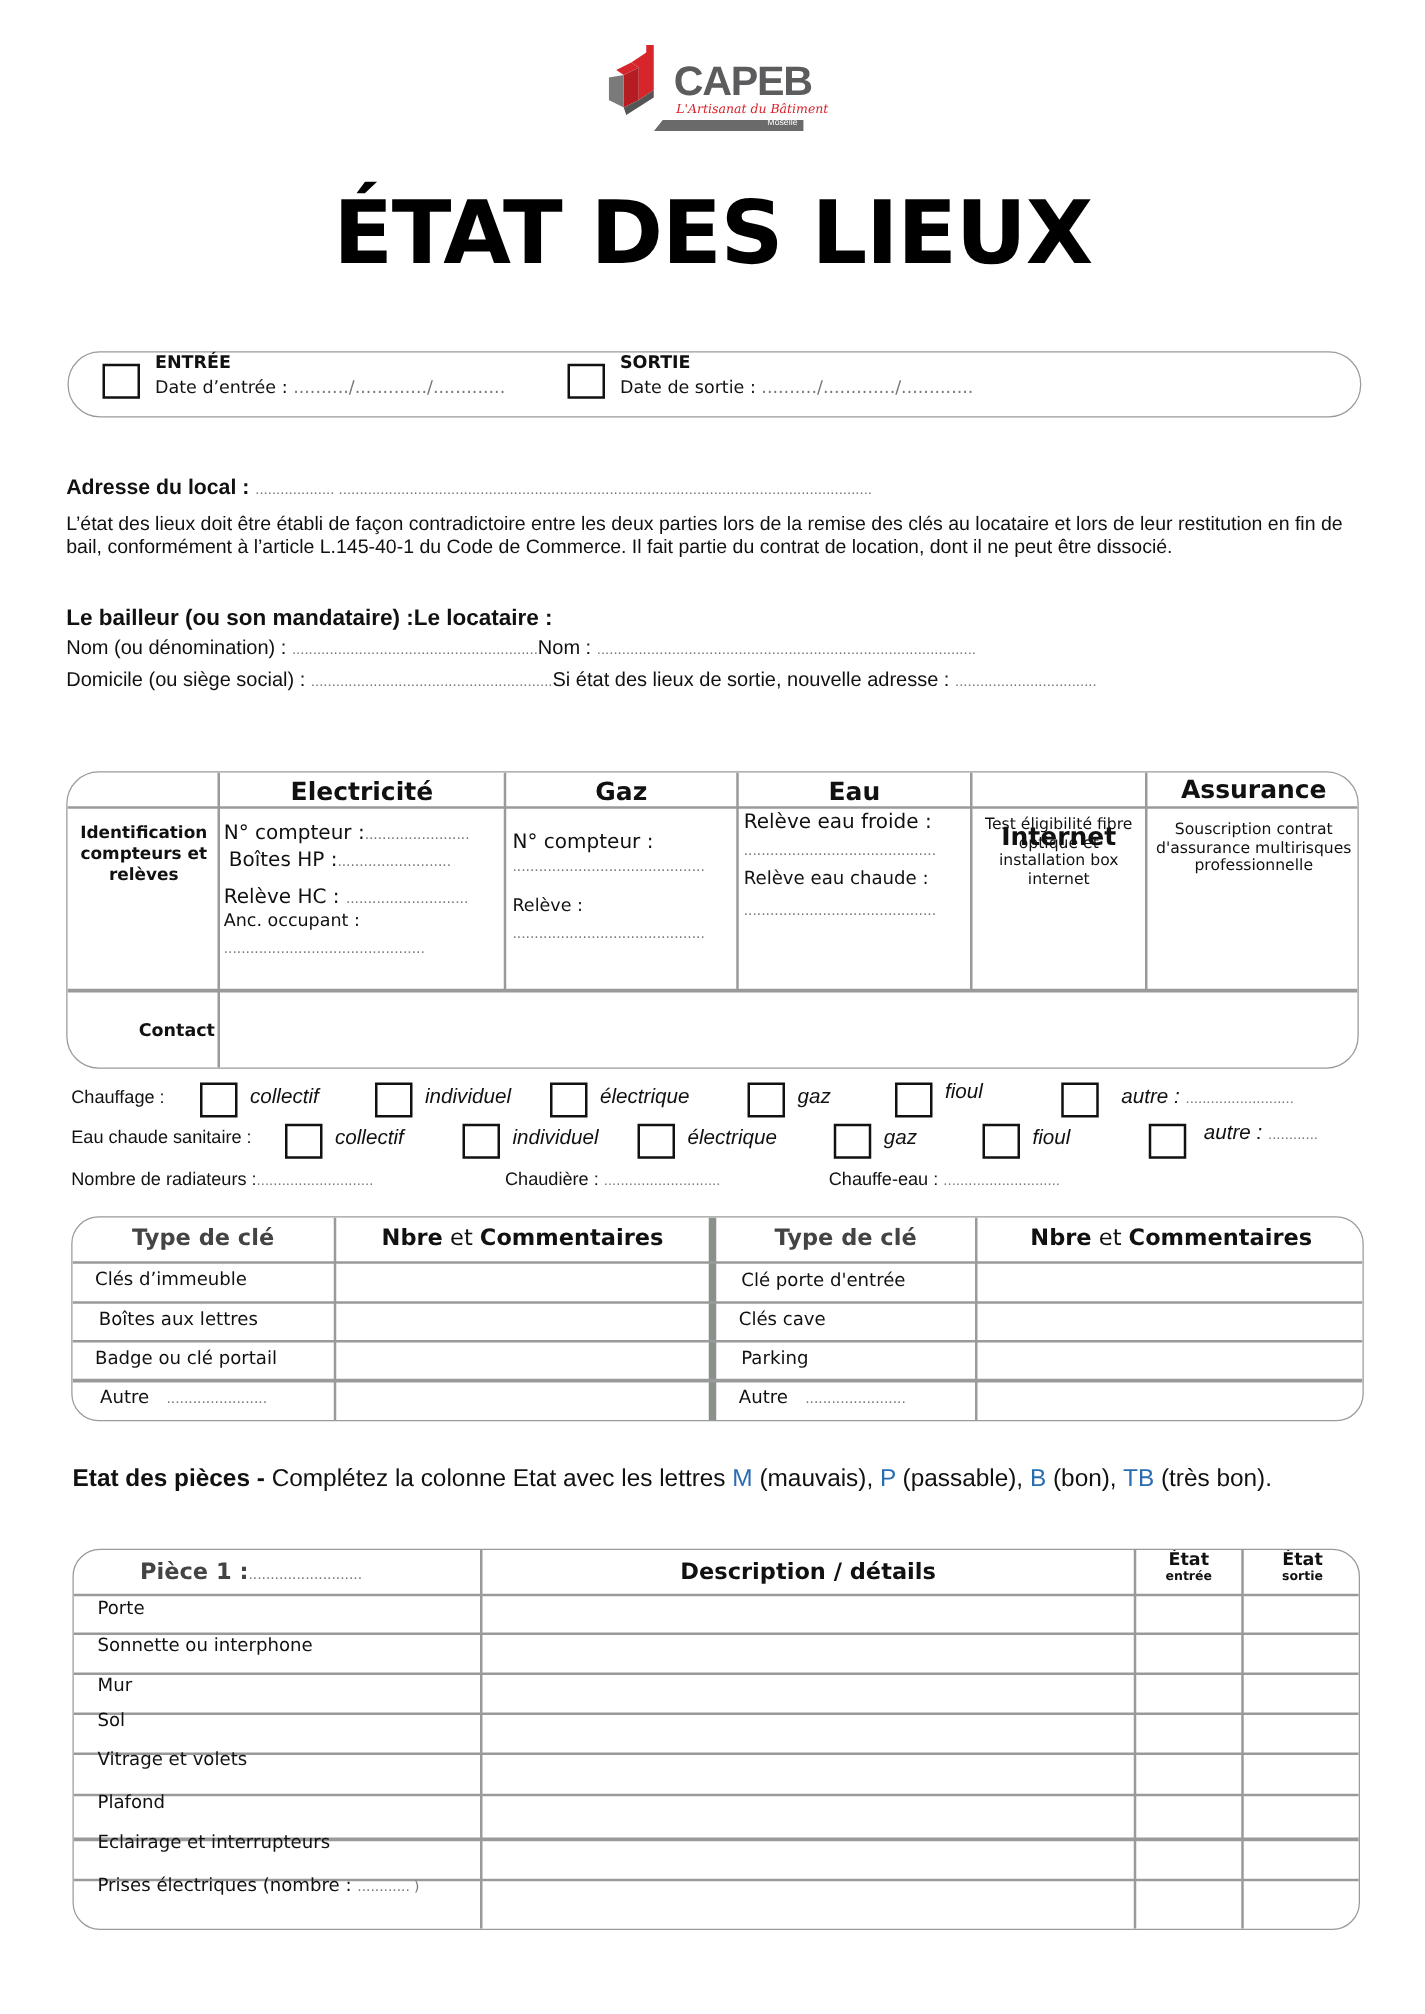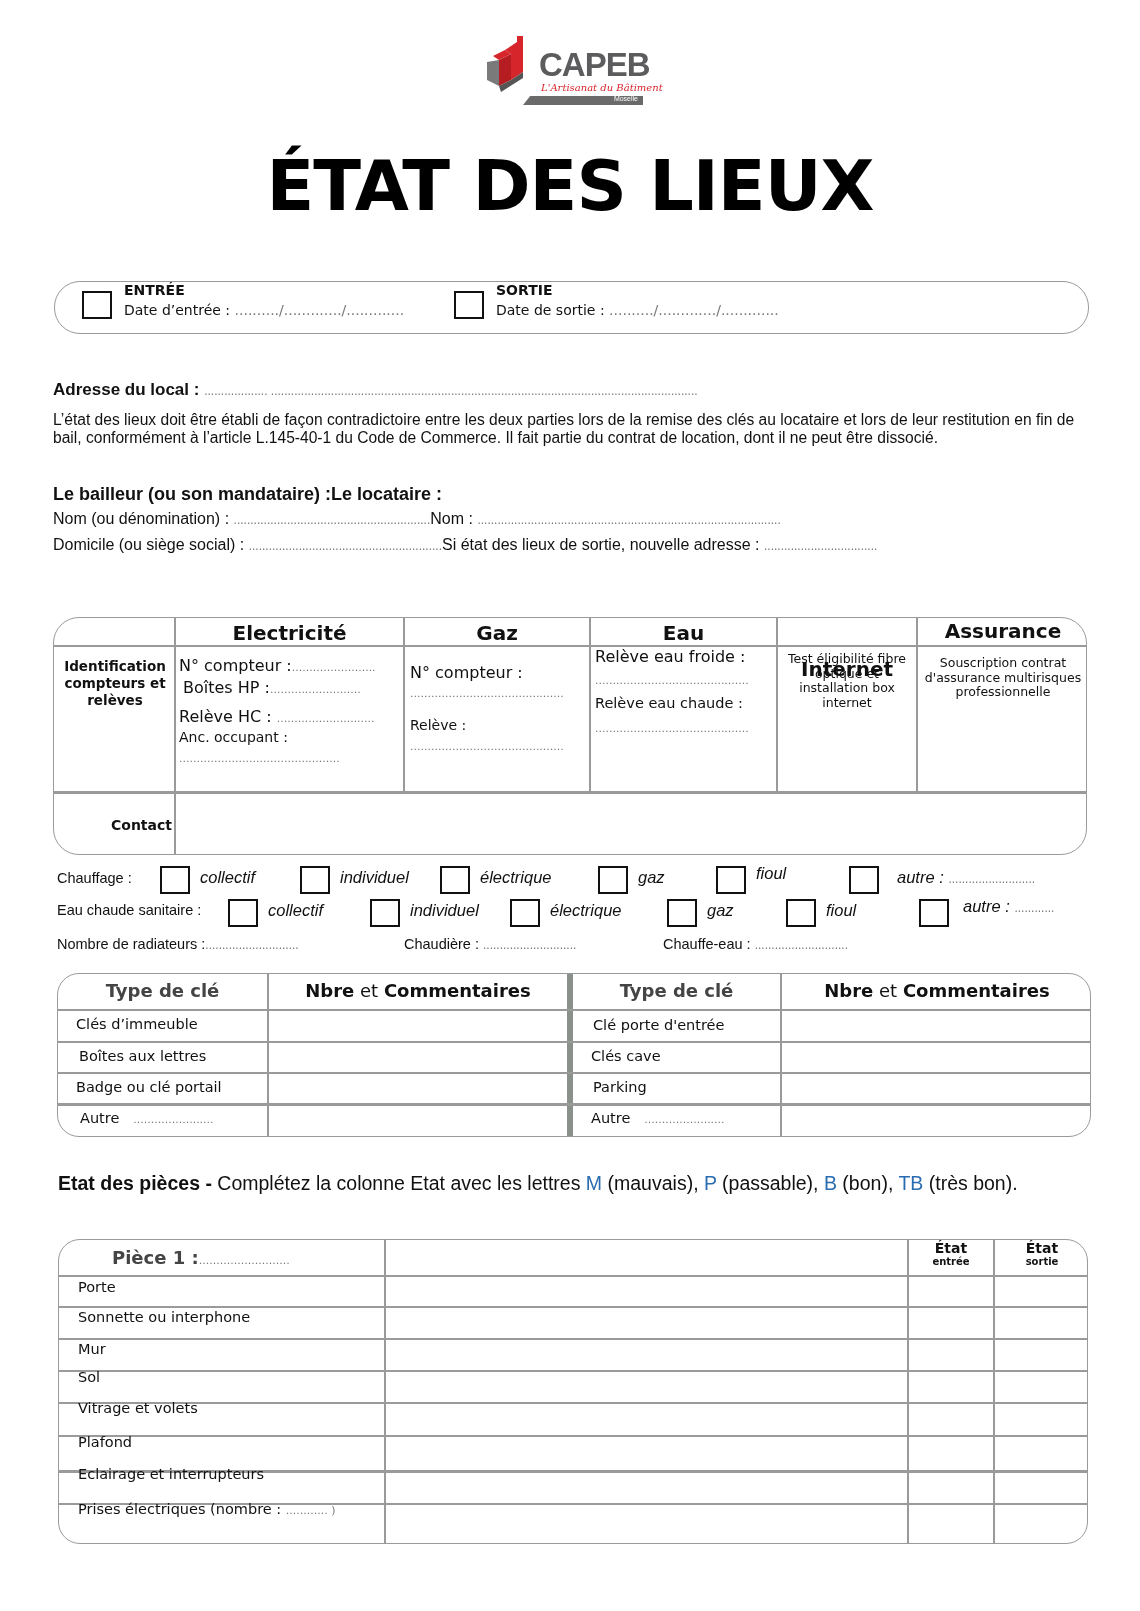--- a/index.html
+++ b/index.html
@@ -244,20 +244,21 @@
   <div class="hl" style="top:35px;"></div>
   <div class="hl" style="top:66px;"></div>
   <div class="hl" style="top:98px;"></div>
   <div class="hl" style="top:130px;"></div>
   <div class="hl" style="top:162px;"></div>
   <div class="hl" style="top:195px;"></div>
   <div class="hl" style="top:230px; height:3px;"></div>
   <div class="hl" style="top:263px;"></div>
 
   <div class="abs" style="left:30px; top:7px; font-size:18px; font-weight:700; color:#444; white-space:nowrap;margin-left:23px;"><span>Pièce 1 :</span><span class="dots" style="font-size:11px; font-weight:400;">..........................</span></div>
+  <div class="abs" style="left:327px; width:521px; top:7px; font-size:18px; font-weight:700; text-align:center;">Description / détails</div>
   <div class="abs" style="left:850px; width:84px; top:2px; text-align:center; line-height:13px;">
       <div style="font-weight:700; font-size:14px;">État</div>
       <div style="font-weight:700; font-size:10px;">entrée</div>
     </div>
   <div class="abs" style="left:936px; width:94px; top:2px; text-align:center; line-height:13px;">
       <div style="font-weight:700; font-size:14px;">État</div>
       <div style="font-weight:700; font-size:10px;">sortie</div>
     </div>
 
   <div class="rc" style="top:39px;text-align:center;">Porte</div>

